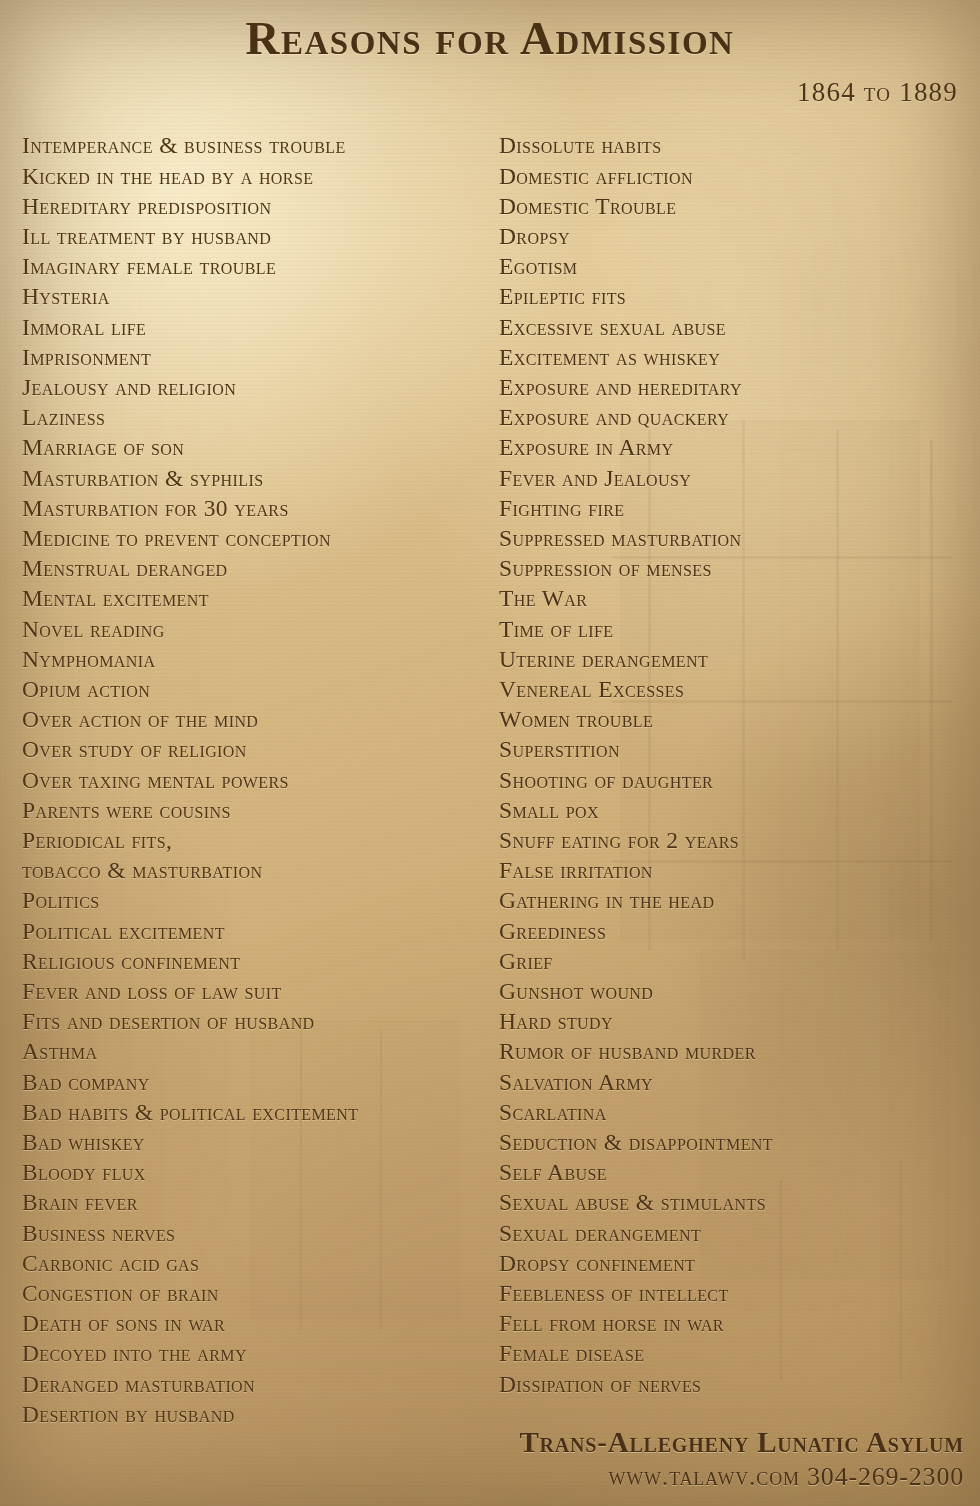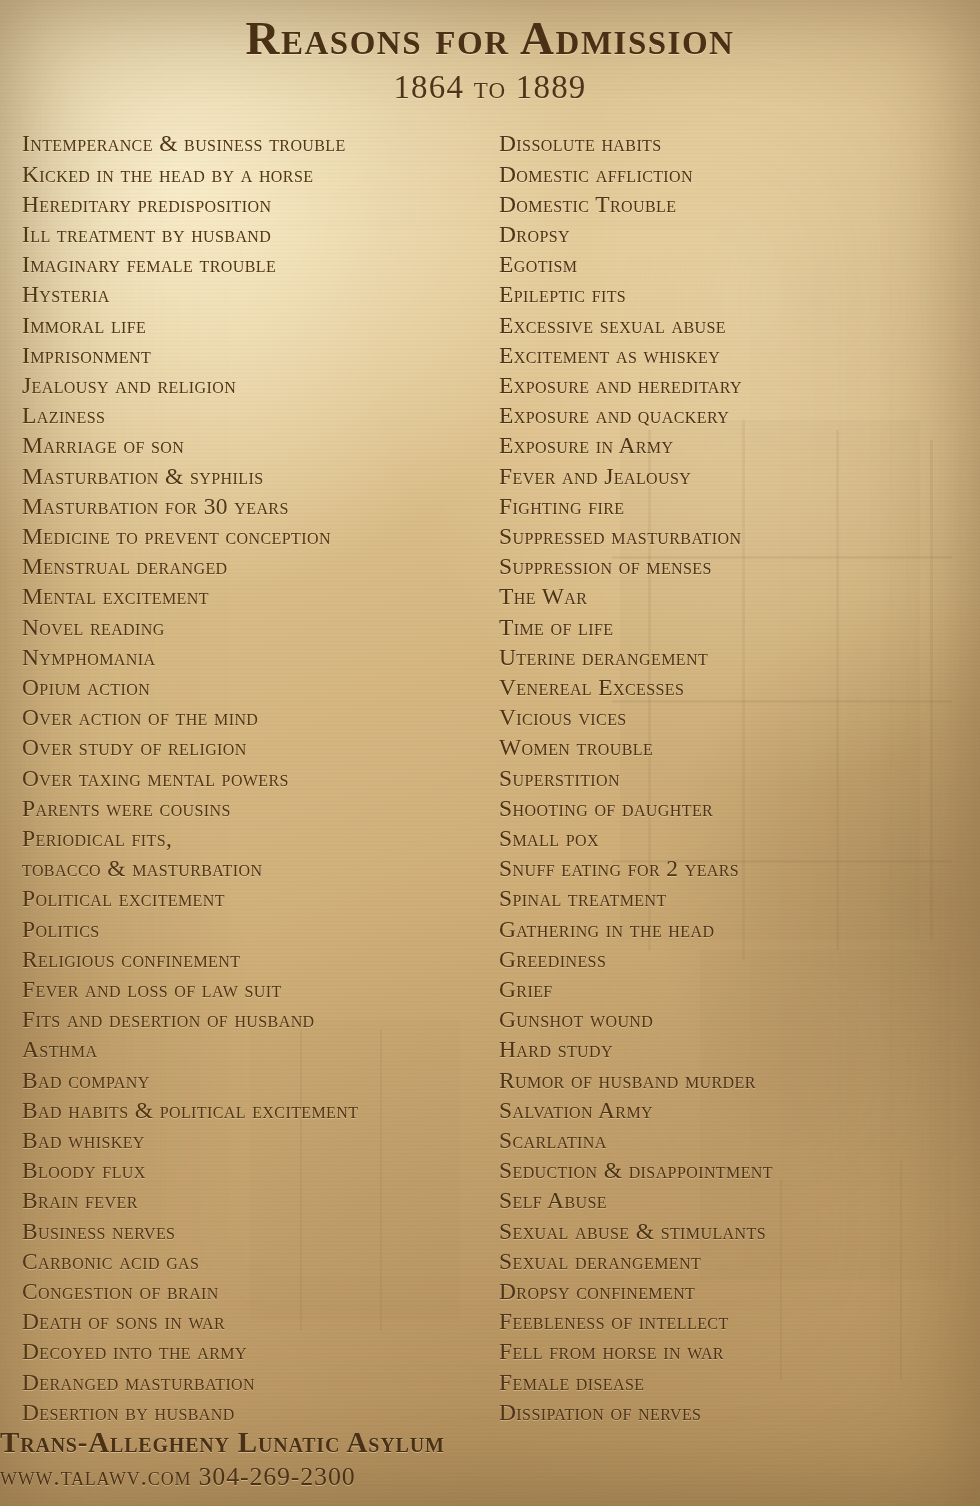--- a/index.html
+++ b/index.html
@@ -93,25 +93,26 @@
     font-size: 47px;
     letter-spacing: 1.5px;
     line-height: 1.05;
     color: #4a3015;
     margin: 4px 0 0 0;
     text-shadow: 0 1px 0 rgba(255,244,214,0.45);
   }
   #subtitle {
     font-family: "Liberation Serif", serif;
     font-variant: small-caps;
-    font-size: 33px;
+    font-size: 27px;
     letter-spacing: 1.2px;
     color: #4e3418;
-    margin-top: 6px;
+    margin-top: 14px;
     text-shadow: 0 1px 0 rgba(255,244,214,0.4);
+    text-align: right;
   }
 
   #columns {
     margin-top: 22px;
     display: flex;
     justify-content: space-between;
     align-items: flex-start;
     gap: 18px;
   }
   .col {
@@ -132,23 +133,23 @@
     white-space: nowrap;
     text-shadow: 0 1px 0 rgba(255,245,216,0.35);
   }
   .col-right ul.reasons li {
     color: #4d3317;
   }
 
   footer {
     position: absolute;
     left: 0;
-    right: 10px;
+    right: 16px;
     bottom: 14px;
-    text-align: left;
+    text-align: right;
   }
   #org {
     font-family: "Liberation Serif", serif;
     font-variant: small-caps;
     font-weight: bold;
     font-size: 29px;
     letter-spacing: 0.8px;
     color: #4a3015;
     text-shadow: 0 1px 0 rgba(255,244,214,0.4);
   }
@@ -217,22 +218,22 @@
             <li>Mental excitement</li>
             <li>Novel reading</li>
             <li>Nymphomania</li>
             <li>Opium action</li>
             <li>Over action of the mind</li>
             <li>Over study of religion</li>
             <li>Over taxing mental powers</li>
             <li>Parents were cousins</li>
             <li>Periodical fits,</li>
             <li>tobacco &amp; masturbation</li>
+            <li>Politics</li>
             <li>Political excitement</li>
-            <li>Politics</li>
             <li>Religious confinement</li>
             <li>Fever and loss of law suit</li>
             <li>Fits and desertion of husband</li>
             <li>Asthma</li>
             <li>Bad company</li>
             <li>Bad habits &amp; political excitement</li>
             <li>Bad whiskey</li>
             <li>Bloody flux</li>
             <li>Brain fever</li>
             <li>Business nerves</li>
@@ -258,27 +259,26 @@
             <li>Exposure and quackery</li>
             <li>Exposure in Army</li>
             <li>Fever and Jealousy</li>
             <li>Fighting fire</li>
             <li>Suppressed masturbation</li>
             <li>Suppression of menses</li>
             <li>The War</li>
             <li>Time of life</li>
             <li>Uterine derangement</li>
             <li>Venereal Excesses</li>
-            <li>Vicious vices</li>
             <li>Women trouble</li>
             <li>Superstition</li>
             <li>Shooting of daughter</li>
             <li>Small pox</li>
             <li>Snuff eating for 2 years</li>
-            <li>Spinal treatment</li>
+            <li>False irritation</li>
             <li>Gathering in the head</li>
             <li>Greediness</li>
             <li>Grief</li>
             <li>Gunshot wound</li>
             <li>Hard study</li>
             <li>Rumor of husband murder</li>
             <li>Salvation Army</li>
             <li>Scarlatina</li>
             <li>Seduction &amp; disappointment</li>
             <li>Self Abuse</li>

